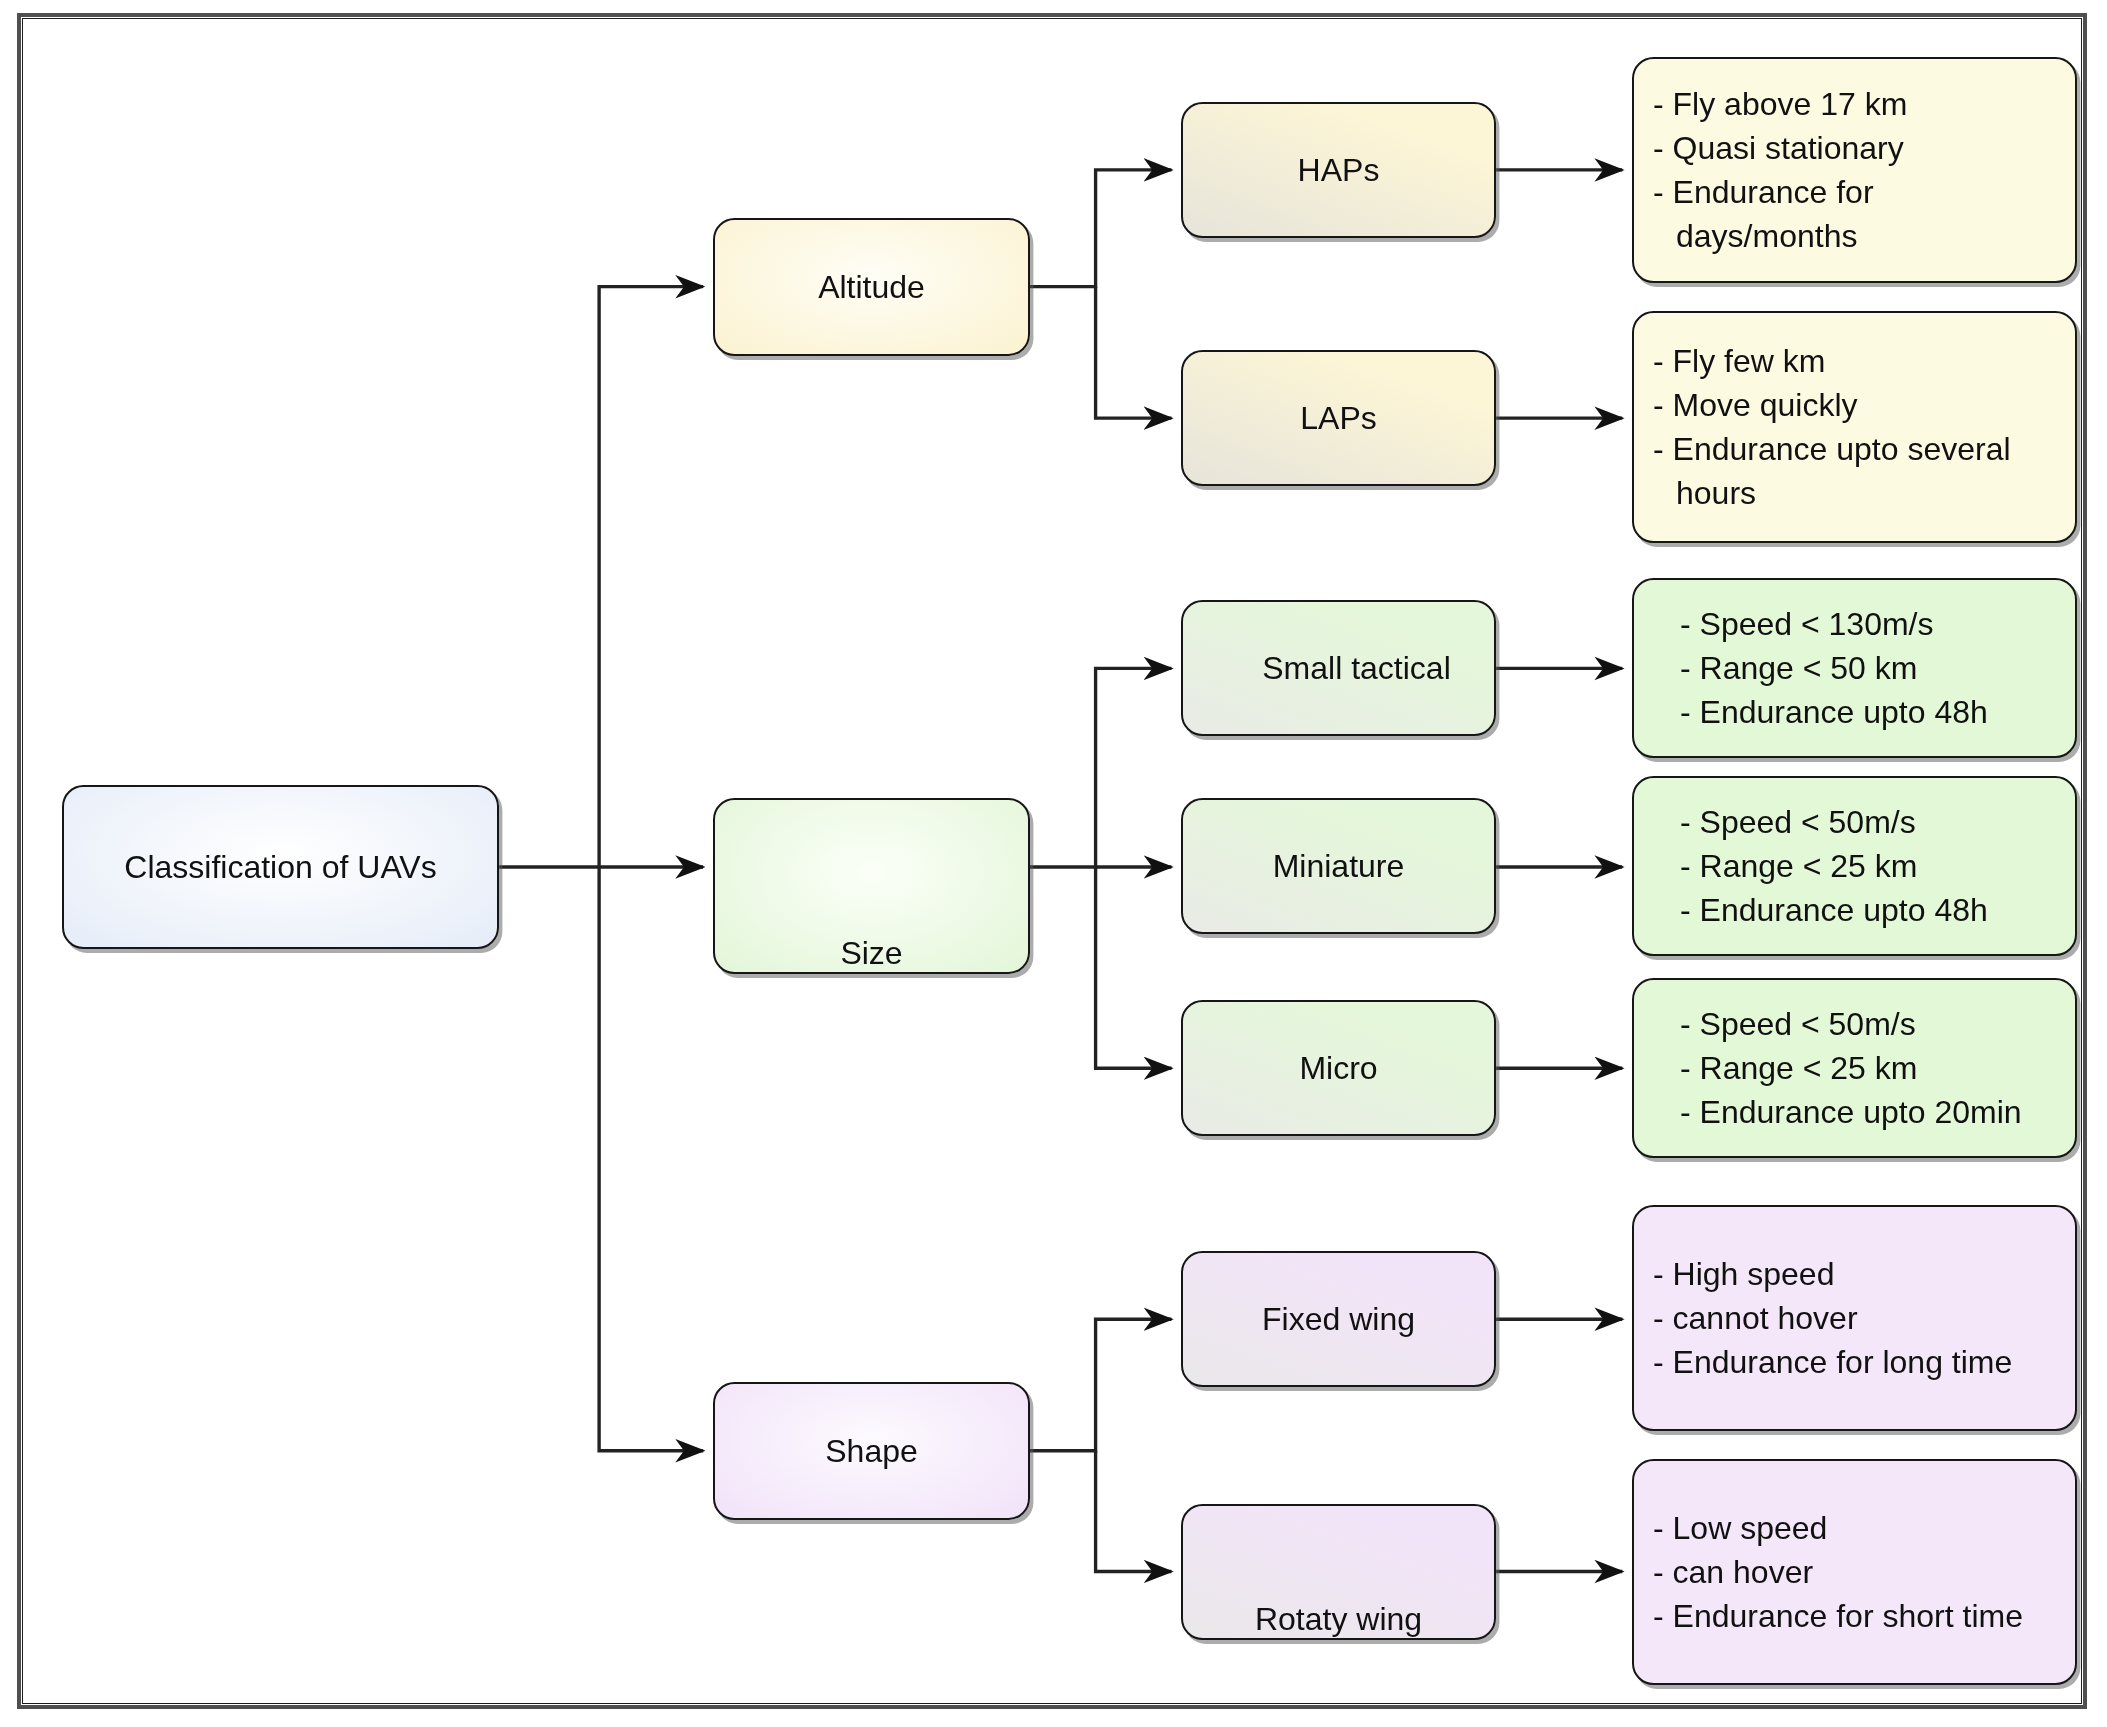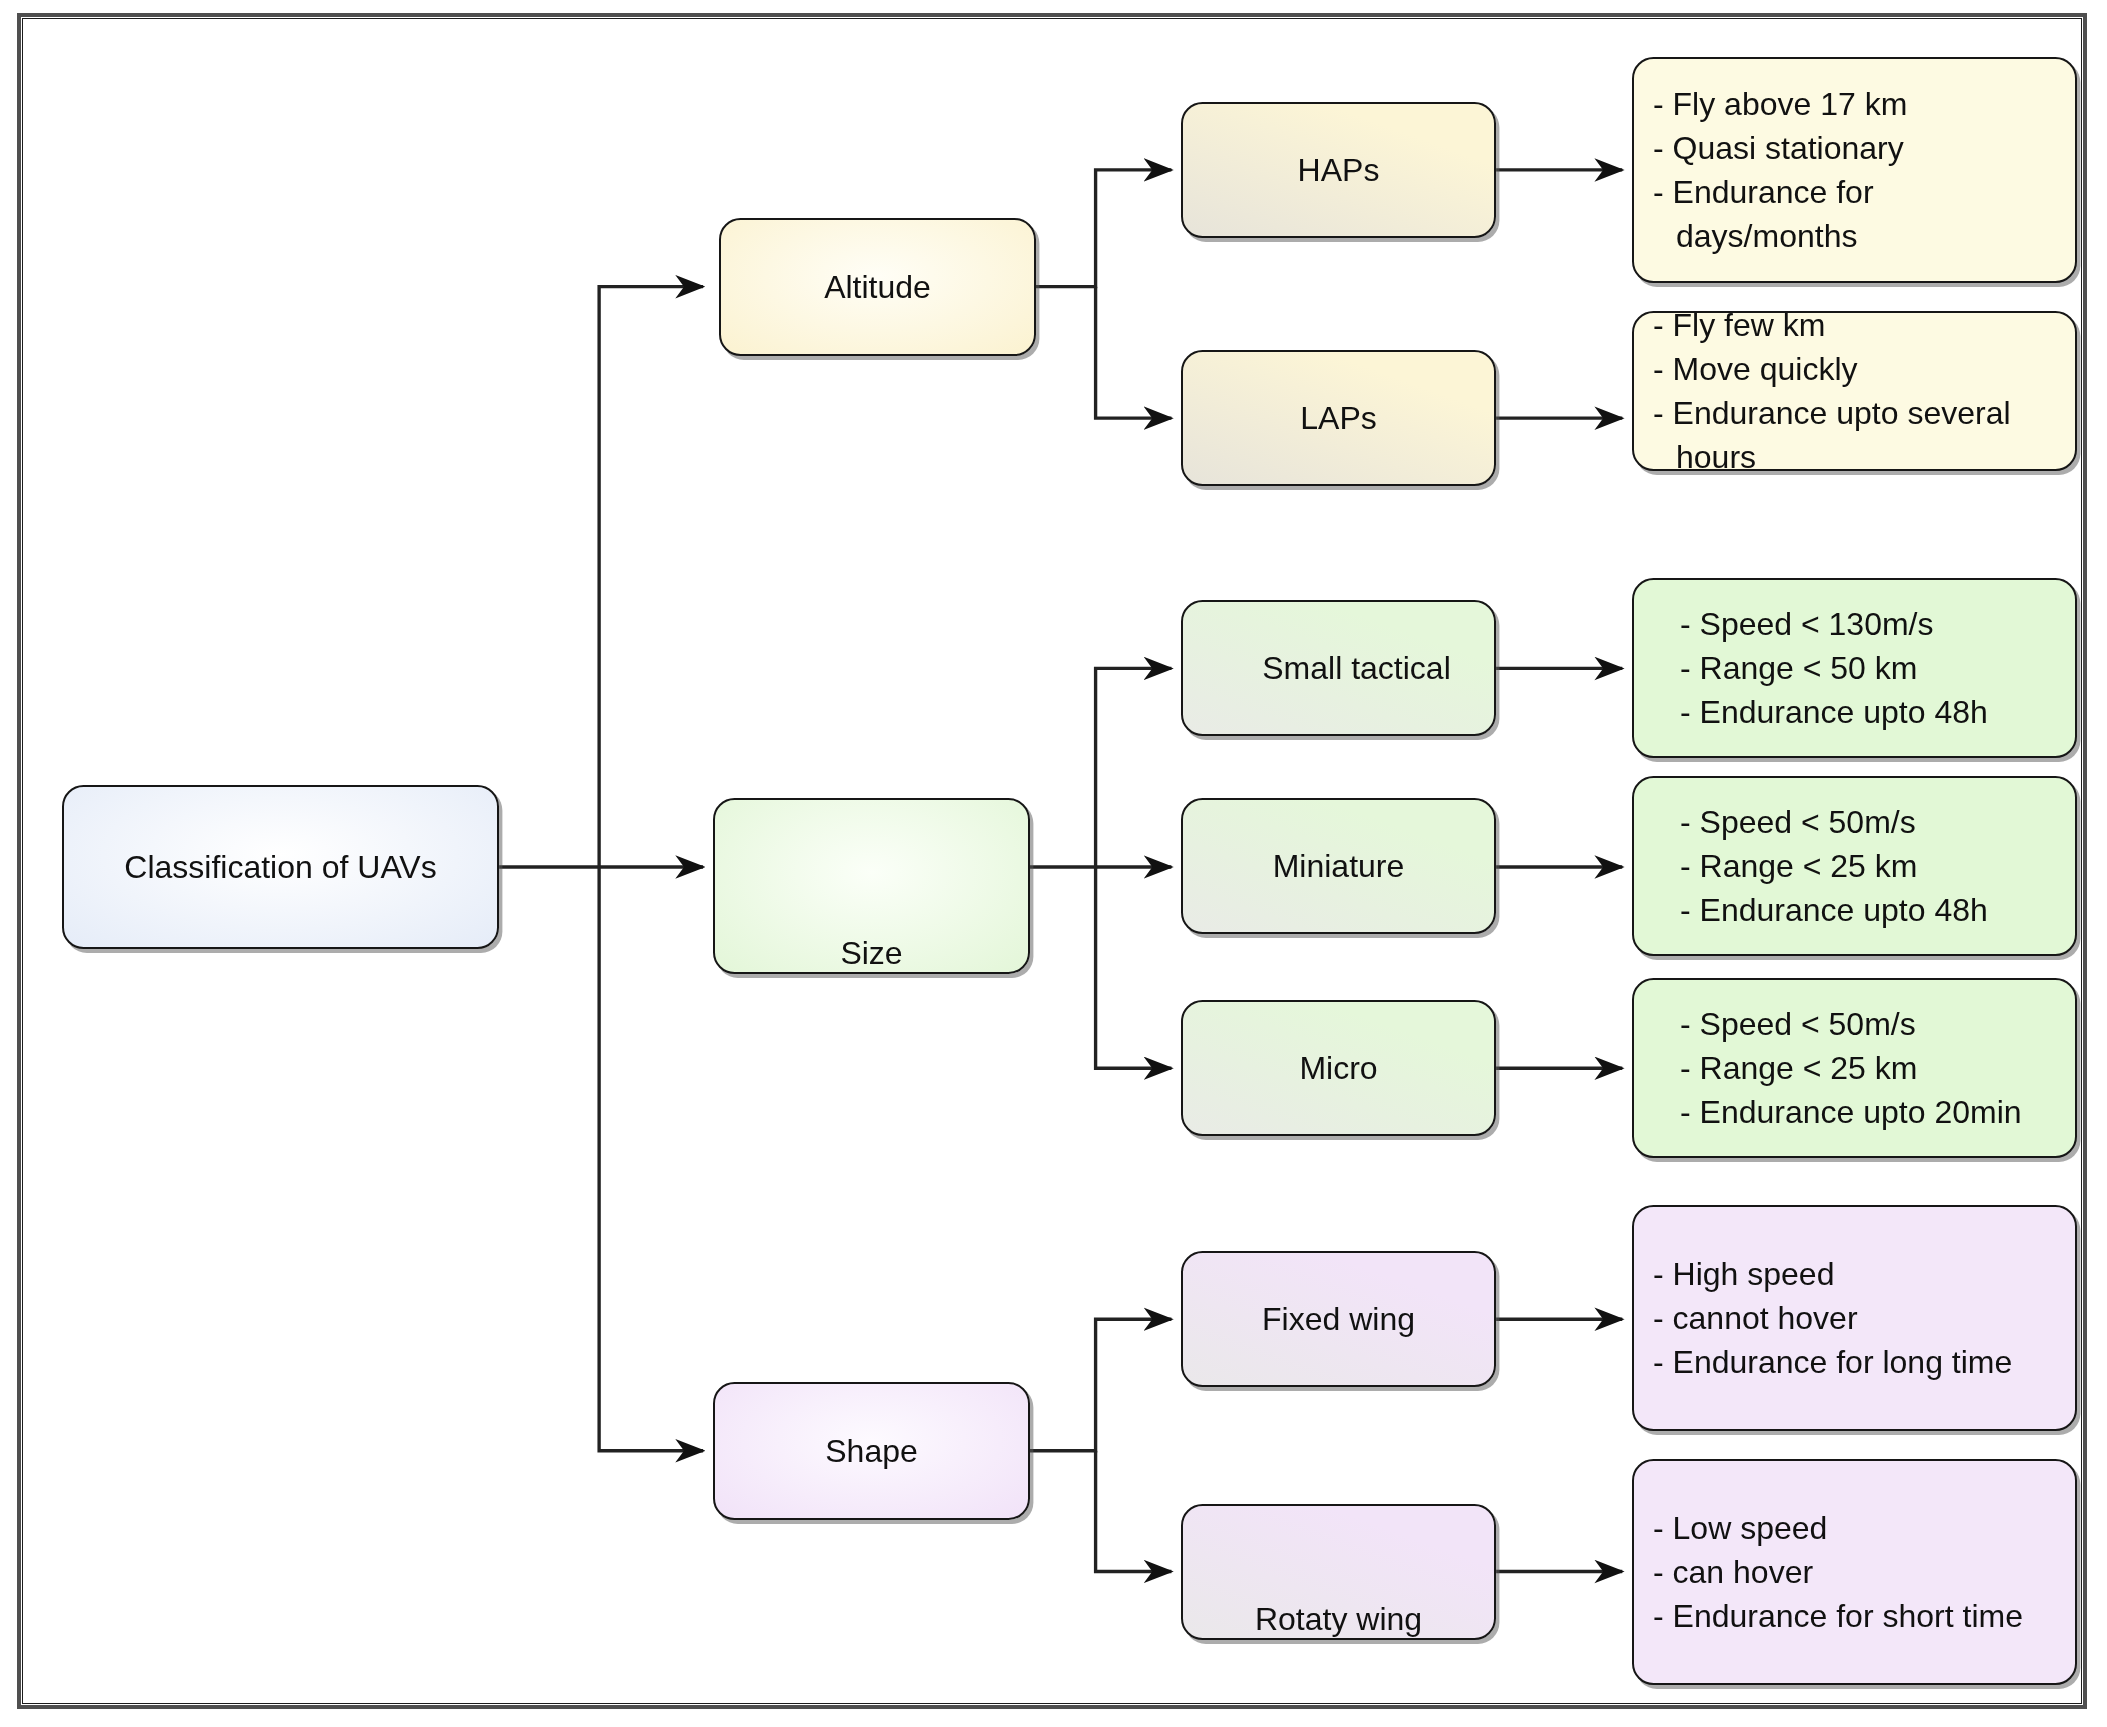--- a/index.html
+++ b/index.html
@@ -36,21 +36,21 @@
     box-shadow:3.4px 4px 0 rgba(90,90,90,0.5);
     box-sizing:border-box;
     display:flex;flex-direction:column;justify-content:center;
     padding:13.4px 19px;
     font-size:32px;line-height:44px;
   }
   .dtext{width:376px;}
   .dline{padding-left:23px;text-indent:-23px;}
   
   .c-root  {background:radial-gradient(ellipse at 50% 42%, #ffffff 0%, #e5ecf8 100%);}
-  .c-y-mid {background:radial-gradient(ellipse at 50% 42%, #fffef6 0%, #fbf2d0 100%);margin-left:6px;}
+  .c-y-mid {background:radial-gradient(ellipse at 50% 42%, #fffef6 0%, #fbf2d0 100%);}
   .c-y-leaf{background:linear-gradient(200deg, #fcf5d6 25%, #e7e4da 100%);}
   .c-y-det {background:#fdfae2;}
   .c-g-mid {background:radial-gradient(ellipse at 50% 42%, #fbfff8 0%, #e3f6d8 100%);}
   .c-g-leaf{background:linear-gradient(200deg, #e5f7da 25%, #e9ebe6 100%);}
   .c-g-det {background:#e2f8d6;align-items:flex-end;}
   .c-p-mid {background:radial-gradient(ellipse at 50% 42%, #fdfaff 0%, #f1e2f8 100%);}
   .c-p-leaf{background:linear-gradient(200deg, #f2e4f8 25%, #eae8ea 100%);}
   .c-p-det {background:#f3e7f9;}
 </style>
 </head>
@@ -128,21 +128,21 @@
     <span>Rotaty wing</span>
   </div>
 
   <div class="dbox c-y-det" style="left:1632px;top:57px;width:445px;height:226px;">
     <div class="dtext">
       <div class="dline">- Fly above 17 km</div>
       <div class="dline">- Quasi stationary</div>
       <div class="dline">- Endurance for days/months</div>
     </div>
   </div>
-  <div class="dbox c-y-det" style="left:1632px;top:311px;width:445px;height:160px;">
+  <div class="dbox c-y-det" style="left:1632px;top:311px;width:445px;height:232px;">
     <div class="dtext">
       <div class="dline">- Fly few km</div>
       <div class="dline">- Move quickly</div>
       <div class="dline">- Endurance upto several hours</div>
     </div>
   </div>
   <div class="dbox c-g-det" style="left:1632px;top:578px;width:445px;height:180px;">
     <div class="dtext">
       <div class="dline">- Speed &lt; 130m/s</div>
       <div class="dline">- Range &lt; 50 km</div>

